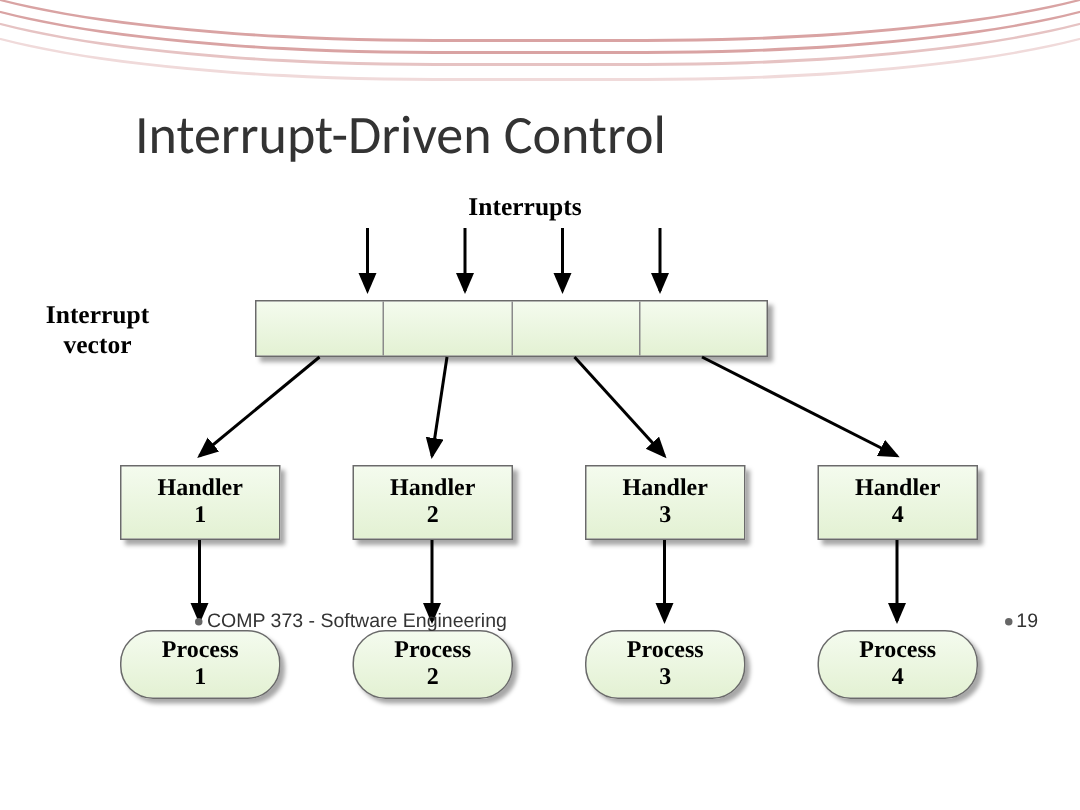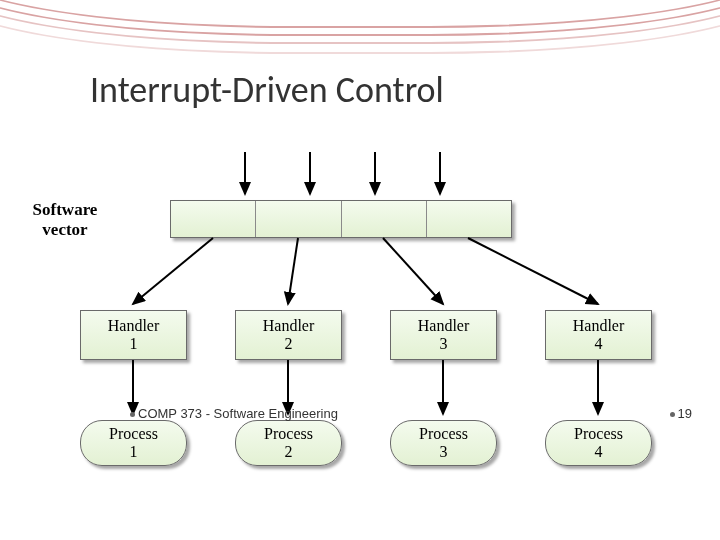--- a/index.html
+++ b/index.html
@@ -6,39 +6,40 @@
   .slide{position:relative;width:720px;height:420px}
   
   .ribbon{position:absolute;left:-60px;right:-60px;height:120px;border:2px solid #d9a3a3;border-radius:50%/60%;}
   .r1{top:-96px}
   .r2{top:-88px}
   .r3{top:-80px;border-color:#e6c3c3}
   .r4{top:-70px;border-color:#f0dada}
   .title{position:absolute;top:68px;left:90px;font-family:Calibri,Arial,sans-serif;font-size:36px;color:#333}
   .diagram{position:absolute;top:120px;left:20px;width:680px;height:370px}
   .lbl{position:absolute;font-weight:bold;font-size:17px;color:#000;text-align:center}
-  .box{position:absolute;background:linear-gradient(#f4fbee,#e3f1d3);border:1px solid #6a6a6a;box-shadow:3px 3px 3px rgba(0,0,0,.35);display:flex;align-items:center;justify-content:center;text-align:center;font-weight:normal;font-size:16px;line-height:1.1}
+  .box{position:absolute;background:linear-gradient(#f4fbee,#e3f1d3);border:1px solid #6a6a6a;box-shadow:3px 3px 3px rgba(0,0,0,.35);display:flex;align-items:center;justify-content:center;text-align:center;font-weight:bold;font-size:16px;line-height:1.1}
   .pill{border-radius:22px}
   .footer{position:absolute;bottom:14px;left:0;right:0;font-family:Arial,sans-serif;font-size:13px;color:#333}
   .bullet{display:inline-block;width:5px;height:5px;background:#666;border-radius:50%;vertical-align:middle;margin-right:3px}
 </style>
 </head>
 <body>
 <div class="slide">
 
   <div class="ribbon r1"></div>
   <div class="ribbon r2"></div>
   <div class="ribbon r3"></div>
   <div class="ribbon r4"></div>
 
   <div class="title">Interrupt-Driven Control</div>
 
   <div class="diagram">
 
-    <div class="lbl" style="left:0px;top:80px;width:90px;white-space:pre-line">Software
+    <div class="lbl" style="left:270px;top:8px;width:120px">Interrupts</div>
+    <div class="lbl" style="left:0px;top:80px;width:90px;white-space:pre-line">Interrupt
 vector</div>
 
     <div class="box" style="left:150px;top:80px;width:340px;height:36px;padding:0">
       <div style="flex:1;height:100%;border-right:1px solid #8a8a8a"></div>
       <div style="flex:1;height:100%;border-right:1px solid #8a8a8a"></div>
       <div style="flex:1;height:100%;border-right:1px solid #8a8a8a"></div>
       <div style="flex:1;height:100%"></div>
     </div>
 
     <div class="box" style="left:60px;top:190px;width:105px;height:48px;white-space:pre-line">Handler

